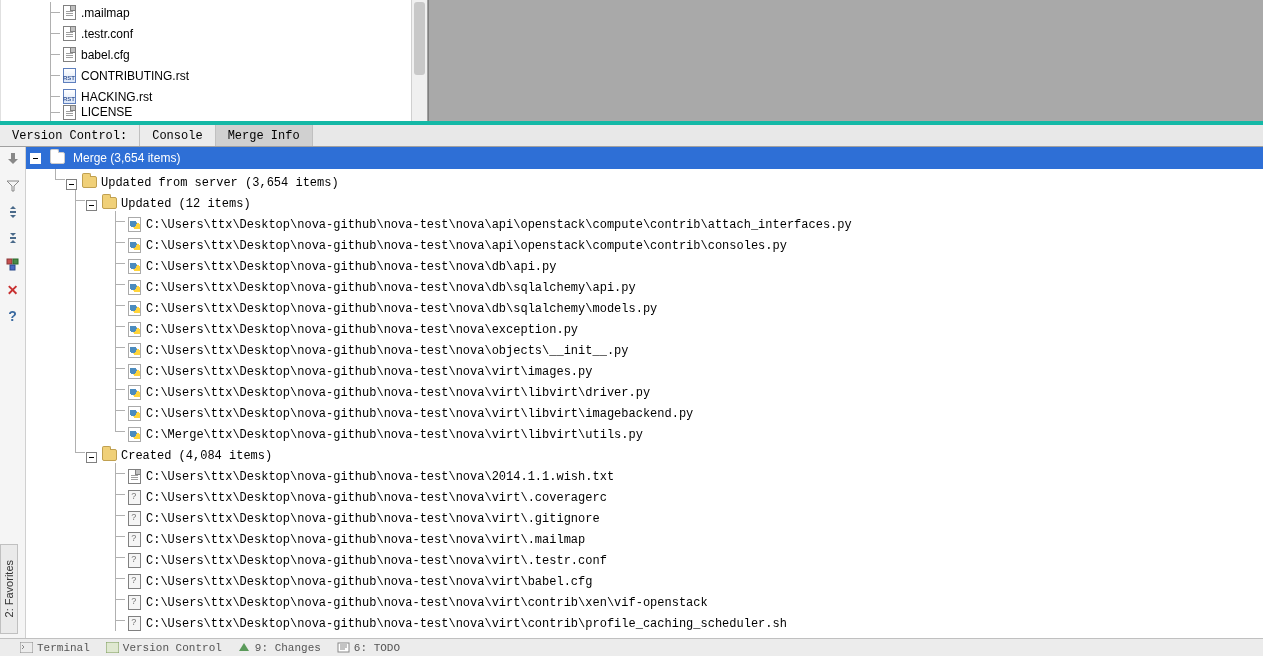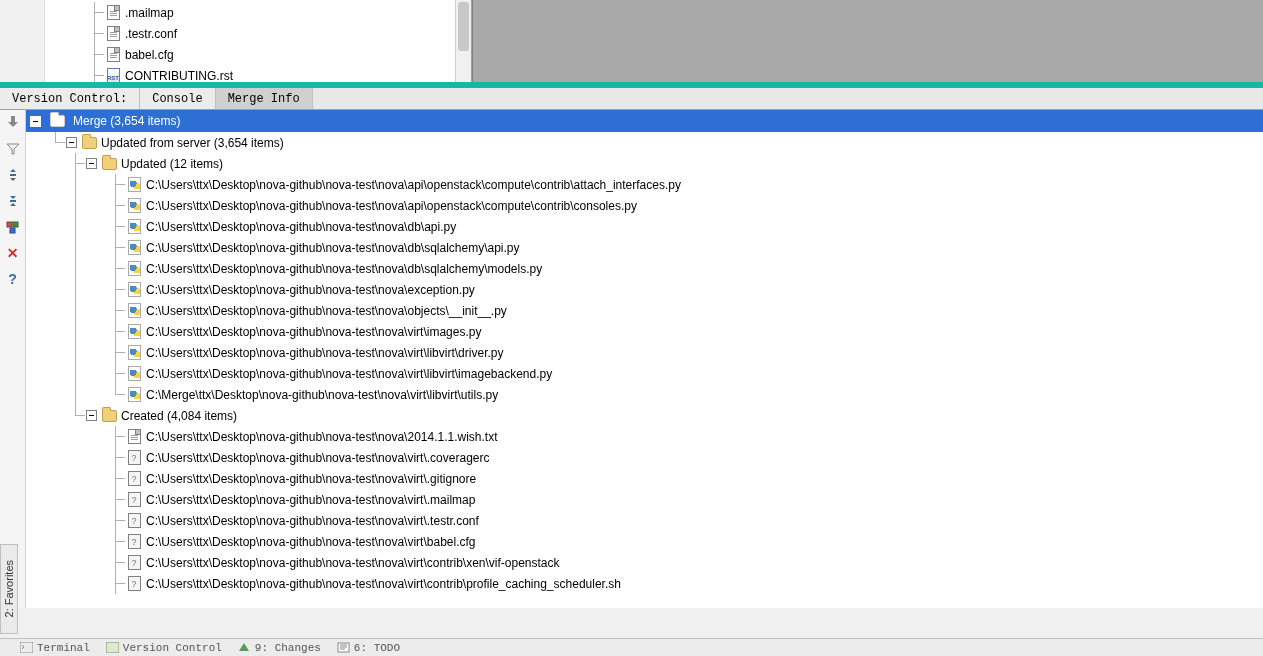--- a/index.html
+++ b/index.html
@@ -1,19 +1,19 @@
 <!DOCTYPE html>
 <html><head>
 <meta charset="utf-8">
 <style>
 * { margin: 0; padding: 0; box-sizing: border-box; }
 body { font-family: "Segoe UI", Arial, sans-serif; font-size: 12px; background: #f0f0f0; overflow: hidden; width: 1263px; height: 656px; position: relative; }
 
 
-.top-region { display: flex; height: 88px; border-bottom: 6px solid #14b8a6; padding-left: 44px; }
+.top-region { display: flex; height: 125px; border-bottom: 4px solid #14b8a6; }
 .project-tree { width: 428px; background: #fff; border-right: 1px solid #a0a0a0; padding-top: 2px; overflow: hidden; position: relative; border-left: 1px solid #e0e0e0; }
 .editor-area { flex: 1; background: #a9a9a9; border-left: 1px solid #808080; }
 
 .tree-item { display: flex; align-items: center; height: 21px; padding-left: 0; }
 .tree-indent { display: inline-block; width: 20px; height: 21px; position: relative; }
 .tree-branch::before { content: ""; position: absolute; left: 9px; top: 0; bottom: 10px; width: 1px; background: #b0b0b0; }
 .tree-branch::after { content: ""; position: absolute; left: 9px; top: 10px; width: 10px; height: 1px; background: #b0b0b0; }
 .tree-branch-mid::before { bottom: 0; }
 .tree-icon { display: inline-flex; align-items: center; justify-content: center; width: 16px; height: 16px; margin-right: 4px; flex-shrink: 0; }
 .tree-label { color: #000; white-space: nowrap; }
@@ -26,21 +26,21 @@
 
 
 .bottom-panel { display: flex; height: 498px; background: #fff; }
 .side-toolbar { width: 26px; background: #f5f5f5; border-right: 1px solid #d0d0d0; display: flex; flex-direction: column; align-items: center; padding-top: 3px; gap: 6px; }
 .side-btn { width: 20px; height: 20px; display: flex; align-items: center; justify-content: center; cursor: pointer; color: #666; }
 
 .merge-tree { flex: 1; background: #fff; overflow: hidden; }
 .merge-header { background: #2e6fd6; color: #fff; height: 22px; display: flex; align-items: center; padding-left: 4px; gap: 4px; }
 .merge-body { padding-top: 0; }
 
-.mtree-row { display: flex; align-items: center; height: 21px; white-space: nowrap; }
+.mtree-row { display: flex; align-items: flex-end; height: 21px; white-space: nowrap; font-family: Liberation Mono, monospace; }
 .mtree-icon { width: 16px; height: 16px; display: inline-flex; align-items: center; justify-content: center; margin-right: 4px; flex-shrink: 0; }
 .mtree-label { color: #000; }
 
 .expander-box { width: 11px; height: 11px; border: 1px solid #808080; background: #fff; display: inline-flex; align-items: center; justify-content: center; font-size: 10px; line-height: 1; color: #000; margin-right: 4px; flex-shrink: 0; position: relative; }
 .expander-box::before { content: ""; position: absolute; left: 2px; right: 2px; top: 4px; height: 1px; background: #000; }
 
 
 .vertical-tab { position: absolute; left: 0; bottom: 22px; width: 18px; height: 90px; background: #eaeaea; border: 1px solid #c0c0c0; display: flex; align-items: center; justify-content: center; }
 .vertical-tab-text { writing-mode: vertical-rl; transform: rotate(180deg); font-size: 11px; color: #333; white-space: nowrap; }
 .vertical-star { position: absolute; left: 2px; bottom: 4px; color: #f5a623; font-size: 14px; }
@@ -118,20 +118,29 @@
           <span class="tree-label">babel.cfg</span>
         </div>
         <div class="tree-item">
           <span class="tree-indent"></span>
           <span class="tree-indent"></span>
           <span class="tree-indent tree-branch tree-branch-mid"></span>
           <span class="tree-icon">
             <span class="ico-file-rst"></span>
           </span>
           <span class="tree-label">CONTRIBUTING.rst</span>
+        </div>
+        <div class="tree-item">
+          <span class="tree-indent"></span>
+          <span class="tree-indent"></span>
+          <span class="tree-indent tree-branch tree-branch-mid"></span>
+          <span class="tree-icon">
+            <span class="ico-file-rst"></span>
+          </span>
+          <span class="tree-label">HACKING.rst</span>
         </div>
         <div class="tree-item" style="height: 10px;">
           <span class="tree-indent"></span>
           <span class="tree-indent"></span>
           <span class="tree-indent tree-branch tree-branch-mid"></span>
           <span class="tree-icon">
             <span class="ico-file-txt"></span>
           </span>
           <span class="tree-label">LICENSE</span>
         </div>

